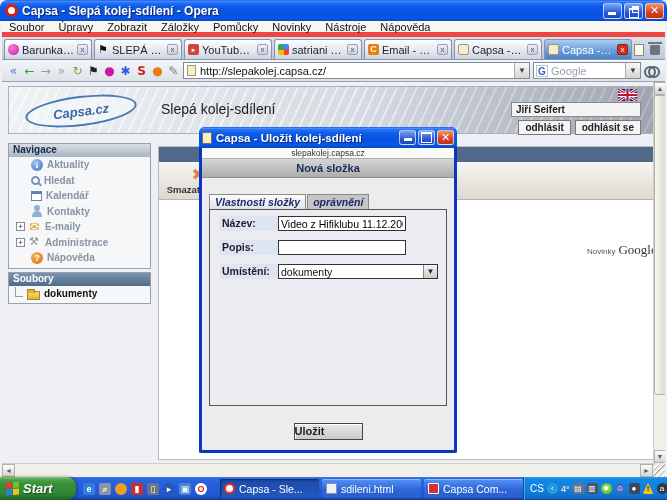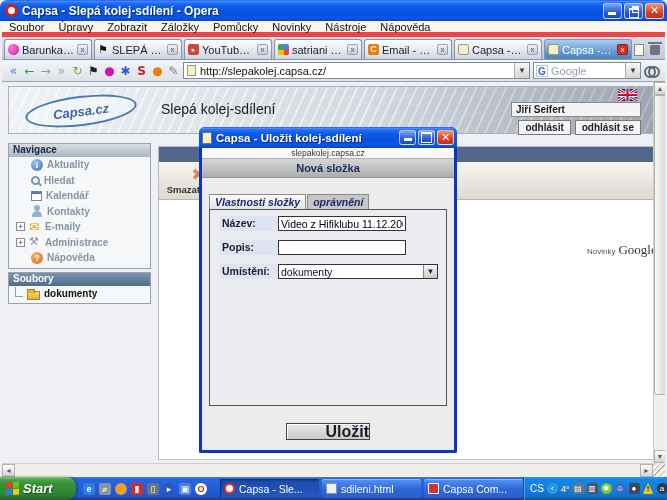--- a/index.html
+++ b/index.html
@@ -156,22 +156,22 @@
   .m-tab.active { background:linear-gradient(180deg,#fdfdfd,#e2e2e6); }
   .m-box { margin:0 7px; border:1px solid #555; height:197px; background:#eaecf2; padding-top:4px; }
   .f-row { display:flex; align-items:center; margin:0 0 5px 10px; height:19px; }
   .f-label { width:58px; font-weight:bold; font-size:10.5px; color:#1c1c2c; background:#dfe5f0; line-height:15px; padding-left:2px; flex:none; }
   .f-input { width:128px; height:15px; border:1px solid #333; background:#fff; font-family:"Liberation Sans",sans-serif; font-size:10.5px; padding:0 2px; }
   .f-select { width:160px; height:15px; border:1px solid #333; background:#fff; display:flex; align-items:center; }
   .f-select-text { flex:1; font-size:10.5px; padding-left:2px; color:#111; white-space:nowrap; overflow:hidden; }
   .f-select-arrow { width:14px; height:13px; background:linear-gradient(#f4f4f4,#cfccc4); border-left:1px solid #888;
     font-size:8px; line-height:13px; text-align:center; color:#223; flex:none; }
   .m-btnrow { display:flex; justify-content:center; margin-top:17px; }
-  .m-save { width:84px; height:17px; background:linear-gradient(180deg,#e8e8e8,#cacaca); border:1px solid #444;
-    box-shadow:inset 1px 1px 0 #fff; font-weight:bold; font-size:16px; color:#1a1a2a; text-align:right; line-height:15px; }
+  .m-save { width:69px; height:17px; background:linear-gradient(180deg,#e8e8e8,#cacaca); border:1px solid #444;
+    box-shadow:inset 1px 1px 0 #fff; font-weight:bold; font-size:11px; color:#1a1a2a; text-align:left; line-height:15px; }
 
   
   .vscroll { position:absolute; right:0; top:0; width:12px; height:381px; background:#f0efea; border-left:1px solid #d0cec6; }
   .sb-btn { width:12px; height:13px; background:linear-gradient(180deg,#fdfdfd,#d8d5cc); border:1px solid #b3b0a6;
     font-size:7px; line-height:11px; text-align:center; color:#44618b; }
   .sb-btn.down { position:absolute; bottom:0; }
   .v-thumb { position:absolute; top:13px; left:0; width:12px; height:300px;
     background:linear-gradient(90deg,#f6f6f4,#dedbd2); border:1px solid #b3b0a6; border-radius:2px; }
   .hscroll { position:absolute; left:0; bottom:0; width:651px; height:14px; background:#f0efea; border-top:1px solid #d0cec6; display:flex; }
   .hs-left,.hs-right { width:13px; height:13px; background:linear-gradient(180deg,#fdfdfd,#d8d5cc); border:1px solid #b3b0a6;

